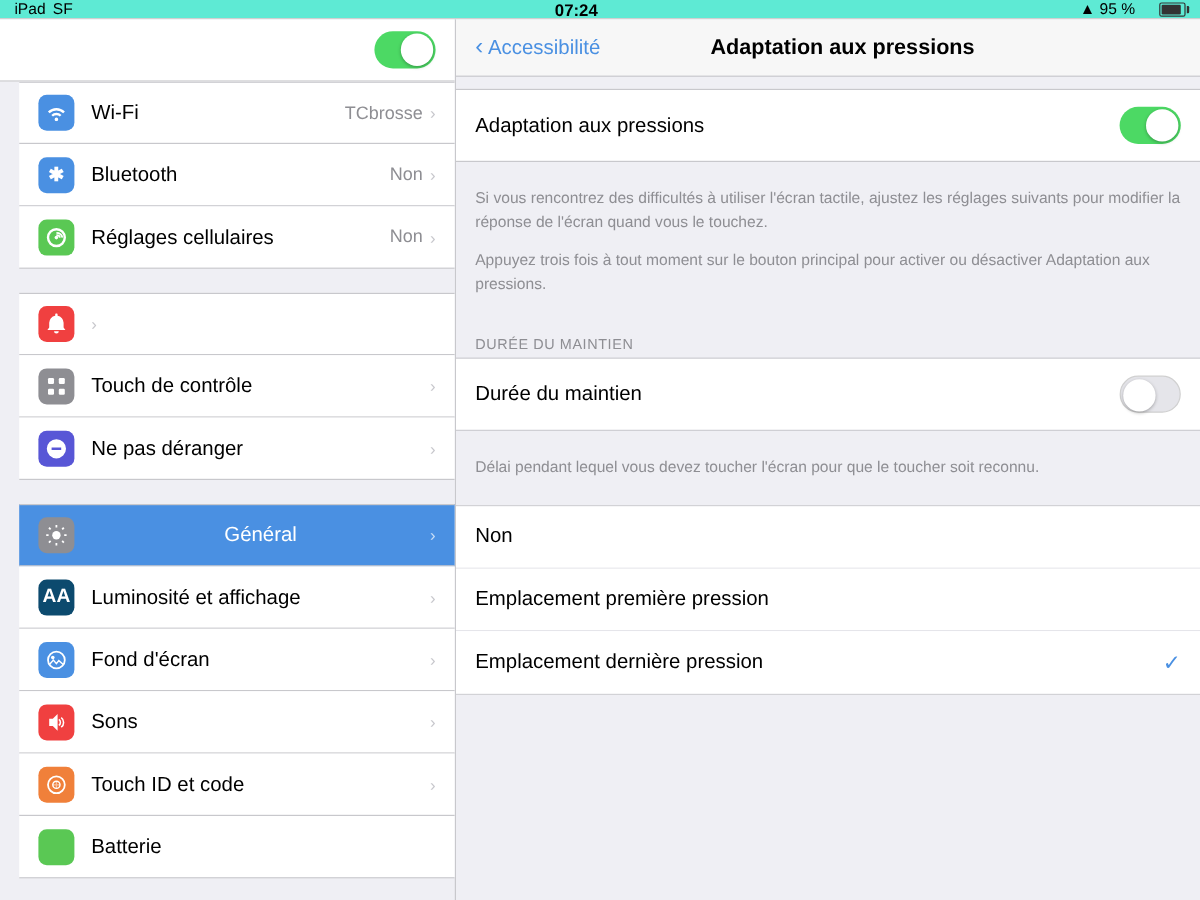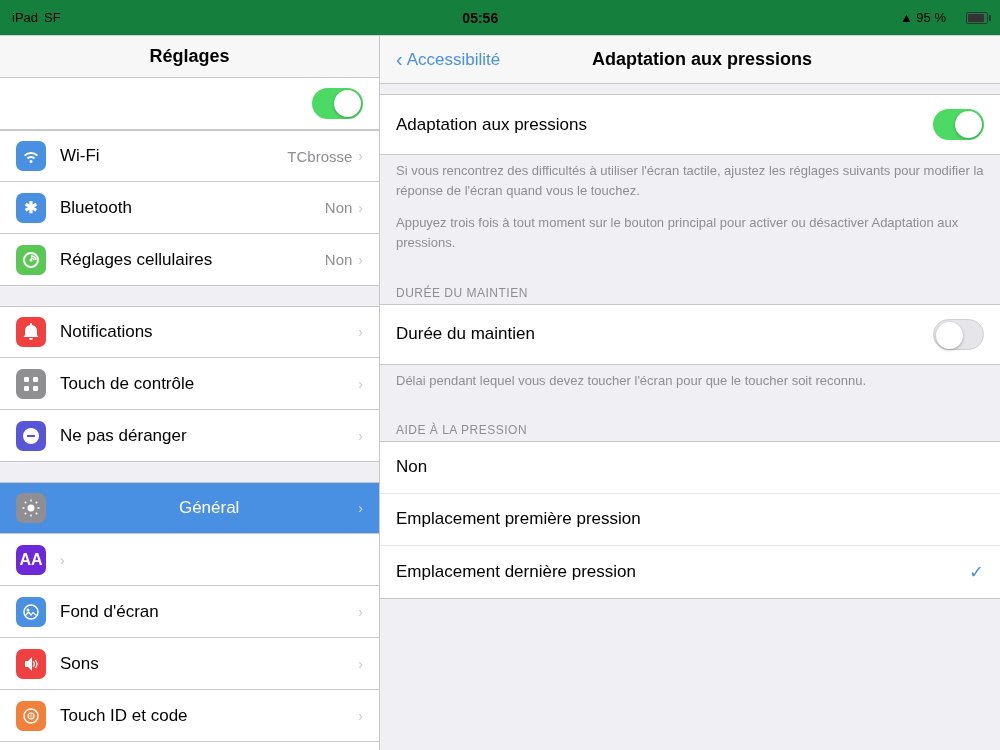--- a/index.html
+++ b/index.html
@@ -8,22 +8,22 @@
       background: #efeff4;
       width: 1000px;
       height: 750px;
       overflow: hidden;
       display: flex;
       flex-direction: column;
     }
 
     
     .status-bar {
-      background: #15803d;
-      height: 36px;
+      background: #5eead4;
+      height: 16px;
       display: flex;
       align-items: center;
       justify-content: space-between;
       padding: 0 12px;
       font-size: 13px;
       font-weight: 500;
       border-bottom: 1px solid #d0d0d0;
       flex-shrink: 0;
     }
     .status-bar-left { display: flex; align-items: center; gap: 6px; }
@@ -64,20 +64,21 @@
       background: #f7f7f7;
       padding: 10px 16px;
       border-bottom: 1px solid #c8c8cc;
       text-align: center;
       font-size: 18px;
       font-weight: 600;
       color: #000;
     }
     .sidebar-group {
       margin-top: 0;
+      padding-left: 16px;
     }
     .sidebar-item {
       background: #fff;
       border-bottom: 1px solid #c8c8cc;
       display: flex;
       align-items: center;
       padding: 10px 16px;
       min-height: 52px;
       cursor: pointer;
       position: relative;
@@ -96,21 +97,21 @@
       font-size: 17px;
       color: #fff;
     }
     .icon-wifi { background: #4a90e2; }
     .icon-bluetooth { background: #4a90e2; }
     .icon-cellular { background: #5ac854; }
     .icon-notif { background: #f04040; }
     .icon-control { background: #8e8e93; }
     .icon-dnd { background: #5856d6; }
     .icon-general { background: #8e8e93; }
-    .icon-brightness { background: #6d28d9; }
+    .icon-brightness { background: #0c4a6e; }
     .icon-wallpaper { background: #4a90e2; }
     .icon-sounds { background: #f04040; }
     .icon-touchid { background: #f0803a; }
     .icon-battery { background: #5ac854; }
 
     .sidebar-item-label {
       font-size: 17px;
       color: #000;
       flex: 1;
     }
@@ -203,21 +204,21 @@
       border-top: 1px solid #c8c8cc;
       border-bottom: 1px solid #c8c8cc;
       margin-top: 10px;
     }
     .top-row {
       display: flex; align-items: center; padding: 14px 16px;
       min-height: 52px;
     }
 
     .info-block {
-      padding: 6px 16px 12px;
+      padding: 20px 16px 12px;
       font-size: 13px;
       color: #8e8e93;
       line-height: 1.55;
     }
 
     .section-label {
       padding: 10px 16px 4px;
       font-size: 12px;
       color: #8e8e93;
       text-transform: uppercase;
@@ -239,33 +240,32 @@
     .group-row-label { flex: 1; font-size: 17px; color: #000; }
   </style>
 </head>
 <body>
 
 <div class="status-bar">
   <div class="status-bar-left">
     <span>iPad</span>
     <span>SF</span>
   </div>
-  <div class="status-bar-center">05:56</div>
+  <div class="status-bar-center">07:24</div>
   <div class="status-bar-right">
     <span>▲ 95 %</span>
     <div class="battery-icon">
       <div class="battery-fill"></div>
     </div>
   </div>
 </div>
 
 <div class="main-layout">
 
   <div class="sidebar">
-    <div class="sidebar-header">Réglages</div>
 
     <div class="sidebar-item-partial">
       <div class="toggle on">
         <div class="toggle-thumb"></div>
       </div>
     </div>
 
     <div class="sidebar-group">
       <div class="sidebar-item">
         <div class="sidebar-item-icon icon-wifi">
@@ -302,21 +302,20 @@
 
     <div class="sidebar-divider"></div>
 
     <div class="sidebar-group">
       <div class="sidebar-item">
         <div class="sidebar-item-icon icon-notif">
           <svg width="16" height="18" viewBox="0 0 16 18" fill="white">
             <path d="M8 0a1 1 0 011 1v1.07A6 6 0 0114 8v4l1.5 2H0.5L2 12V8A6 6 0 017 2.07V1a1 1 0 011-1zm0 17a2 2 0 01-2-2h4a2 2 0 01-2 2z"></path>
           </svg>
         </div>
-        <span class="sidebar-item-label">Notifications</span>
         <span class="sidebar-chevron">›</span>
       </div>
       <div class="sidebar-item">
         <div class="sidebar-item-icon icon-control">
           <svg width="18" height="18" viewBox="0 0 18 18" fill="white">
             <rect x="2" y="2" width="5" height="5" rx="1"></rect>
             <rect x="11" y="2" width="5" height="5" rx="1"></rect>
             <rect x="2" y="11" width="5" height="5" rx="1"></rect>
             <rect x="11" y="11" width="5" height="5" rx="1"></rect>
           </svg>
@@ -345,20 +344,21 @@
             <path d="M9 0.5v2M9 15.5v2M0.5 9h2M15.5 9h2M2.8 2.8l1.4 1.4M13.8 13.8l1.4 1.4M2.8 15.2l1.4-1.4M13.8 4.2l1.4-1.4" stroke="white" stroke-width="1.5" fill="none"></path>
           </svg>
         </div>
         <span class="sidebar-item-label">Général</span>
         <span class="sidebar-chevron" style="color:rgba(255,255,255,0.7)">›</span>
       </div>
       <div class="sidebar-item">
         <div class="sidebar-item-icon icon-brightness">
           <span style="font-size:16px; color:white; font-weight:bold;">AA</span>
         </div>
+        <span class="sidebar-item-label">Luminosité et affichage</span>
         <span class="sidebar-chevron">›</span>
       </div>
       <div class="sidebar-item">
         <div class="sidebar-item-icon icon-wallpaper">
           <svg width="18" height="18" viewBox="0 0 18 18" fill="none">
             <circle cx="9" cy="9" r="7" stroke="white" stroke-width="1.5"></circle>
             <circle cx="6" cy="7" r="1.5" fill="white"></circle>
             <path d="M3 13l3.5-4 2.5 3 2-2.5L15 13" stroke="white" stroke-width="1.2" fill="none"></path>
           </svg>
         </div>
@@ -434,21 +434,20 @@
           </div>
         </div>
       </div>
       <div class="info-block">
         <span>Délai pendant lequel vous devez toucher l'écran pour que le toucher soit reconnu.</span>
       </div>
     </div>
 
 
     <div style="margin-top:10px;">
-      <div class="section-label">AIDE À LA PRESSION</div>
       <div class="white-group">
         <div class="group-row">
           <span class="group-row-label">Non</span>
         </div>
         <div class="group-row">
           <span class="group-row-label">Emplacement première pression</span>
         </div>
         <div class="group-row">
           <span class="group-row-label">Emplacement dernière pression</span>
           <span class="checkmark">✓</span>

